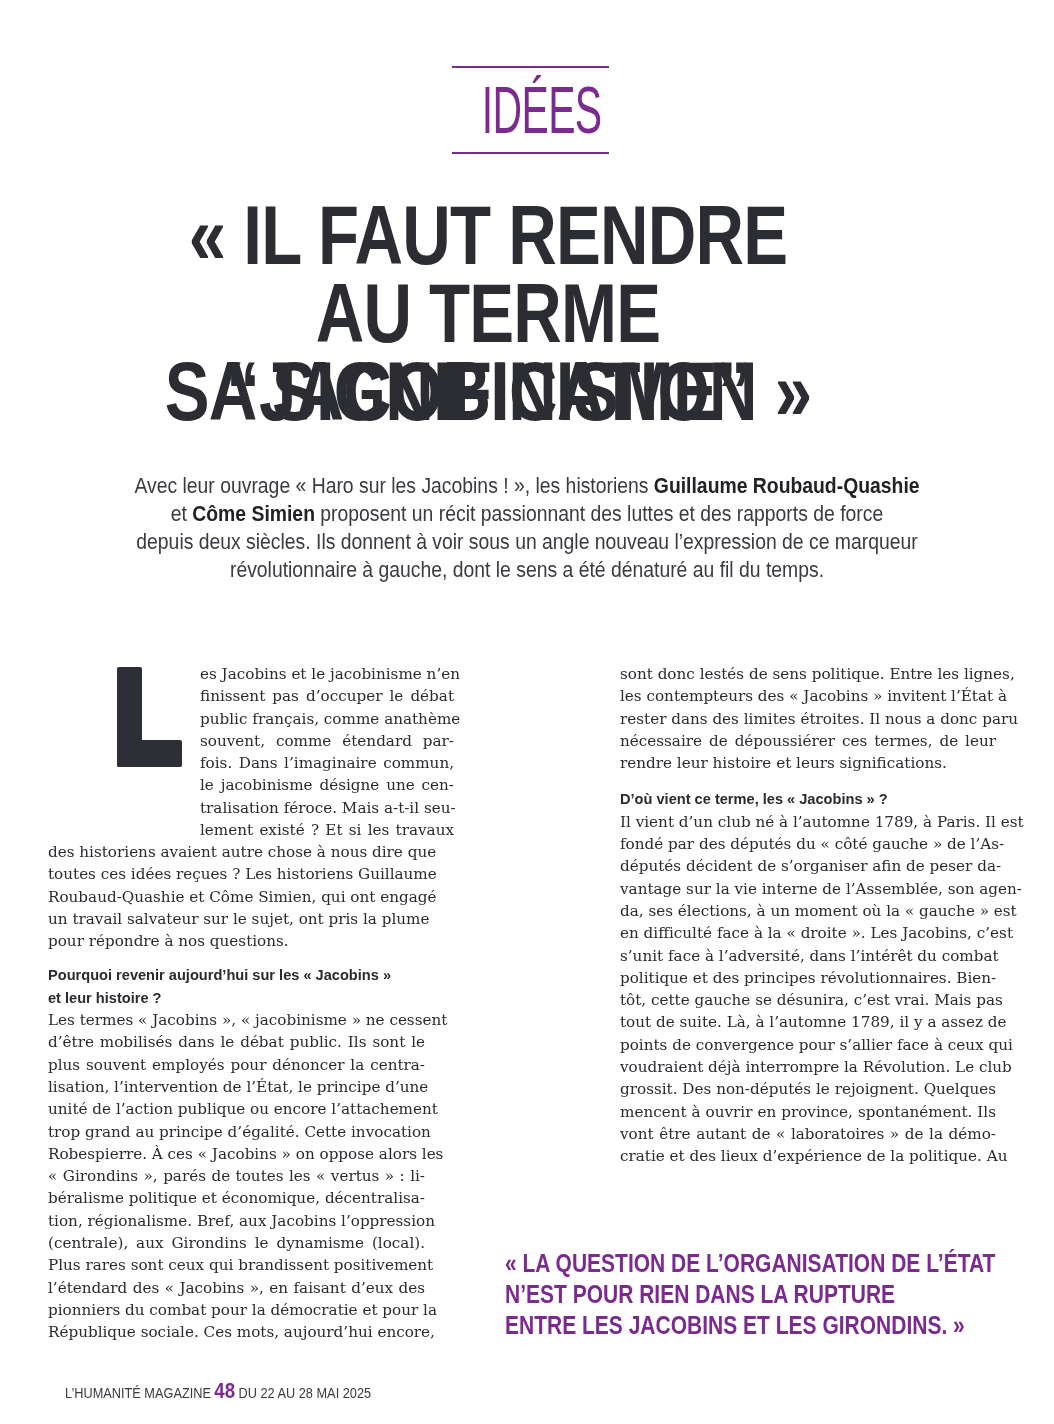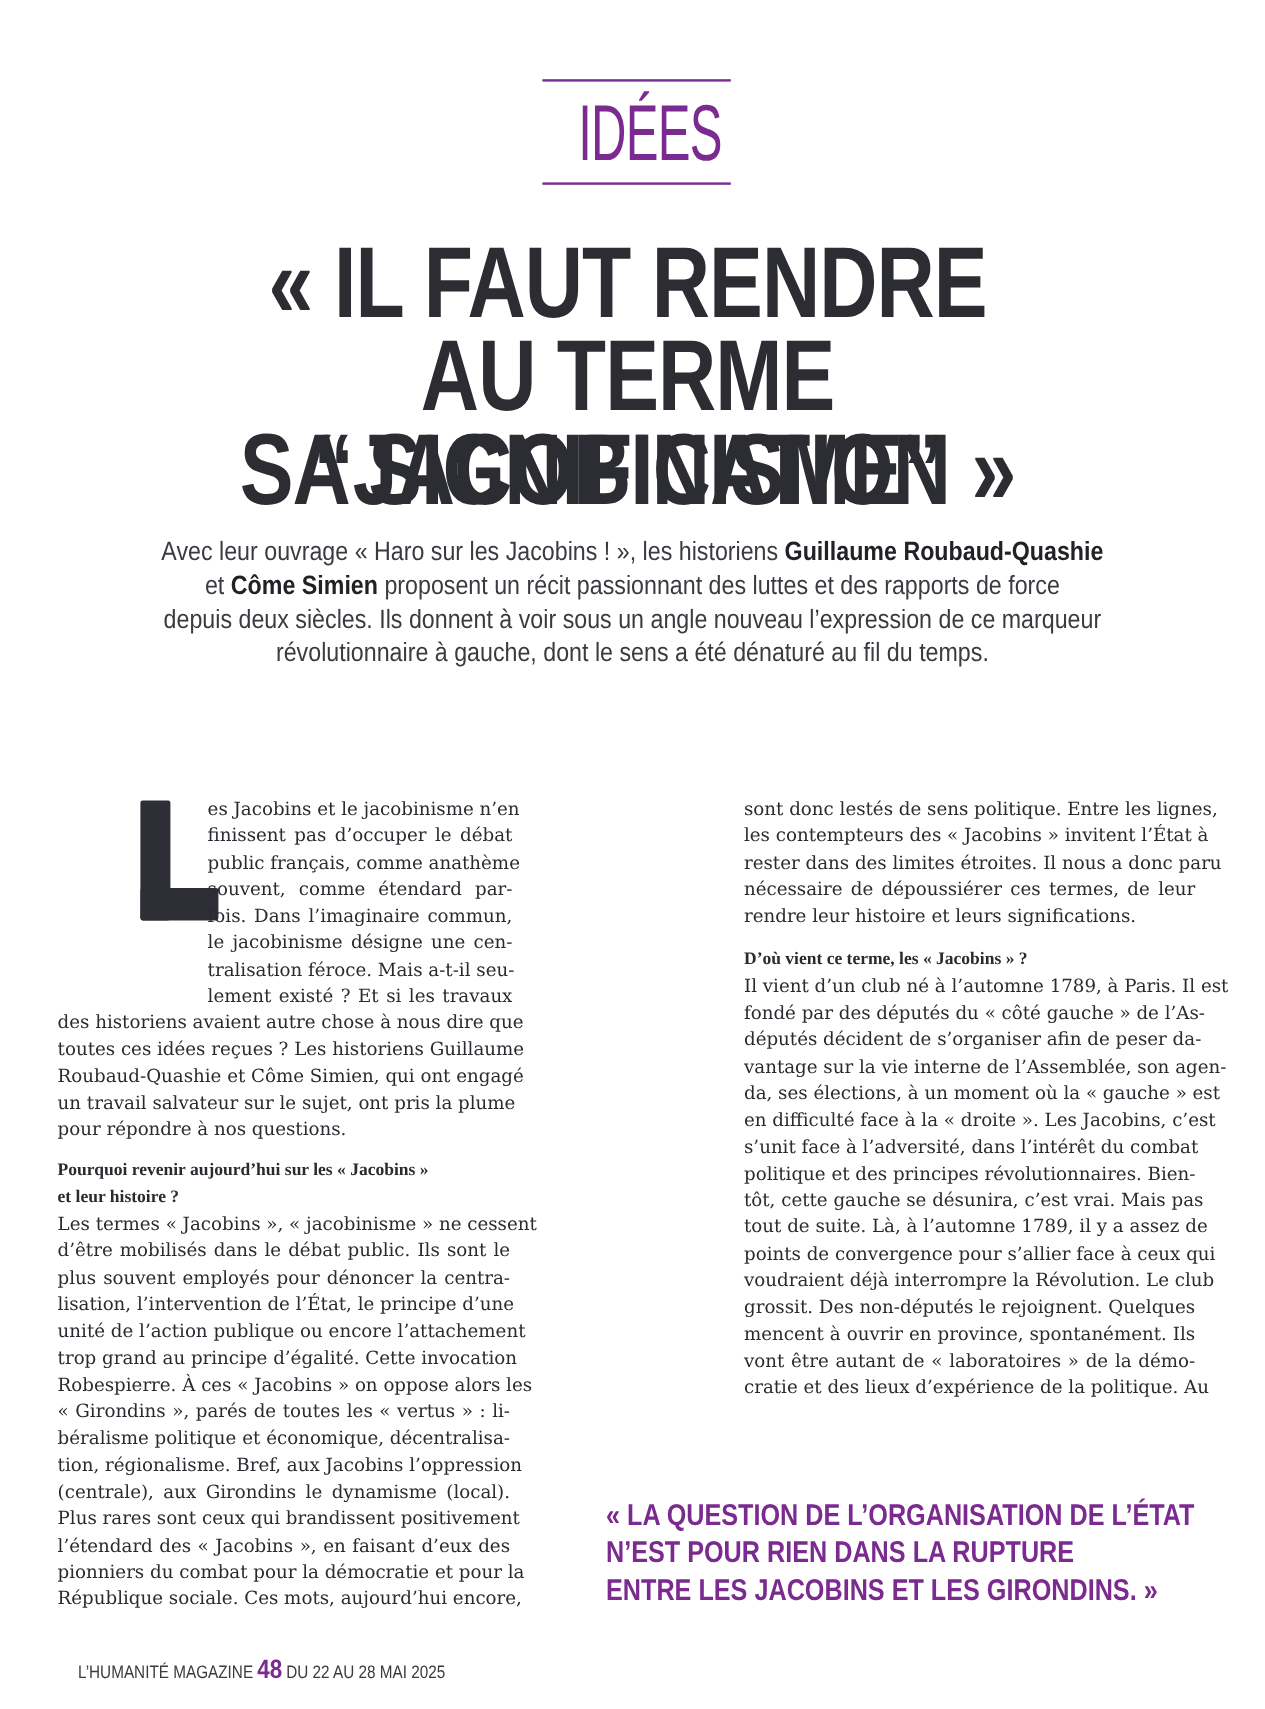--- a/index.html
+++ b/index.html
@@ -6,37 +6,37 @@
   body { width: 1054px; height: 1424px; position: relative; overflow: hidden; color: #2a2a30; }
   .section-rule { position: absolute; left: 452px; width: 157px; height: 2px; background: #7b2a8f; }
   .section-label {
     position: absolute; left: 452px; top: 72px; width: 157px; text-align: center;
     font-family: "Liberation Sans", sans-serif; font-weight: 400; font-size: 66px;
     line-height: 76px; color: #7b2a8f; transform: scaleX(0.62); transform-origin: center;
     letter-spacing: -1px;
   }
   .headline {
     position: absolute; left: 0; top: 196px; width: 976px; text-align: center;
-    font-family: "Liberation Sans", sans-serif; font-weight: 700; color: #2c2c33; padding-left: 35px;
+    font-family: "Liberation Sans", sans-serif; font-weight: 700; color: #2c2c33;
   }
   .headline .hl {
     display: block; font-size: 84px; line-height: 78px; height: 78px;
     transform: scaleX(0.8); transform-origin: center; letter-spacing: -1px;
   }
   .intro {
-    position: absolute; left: 60px; top: 446px; width: 934px; text-align: center;
+    position: absolute; left: 60px; top: 472px; width: 934px; text-align: center;
     font-family: "Liberation Sans", sans-serif; font-size: 22px; line-height: 28px;
     color: #3a3a40;
   }
   .intro .il { display: block; white-space: nowrap; transform: scaleX(0.88); transform-origin: center; }
   .intro b { font-weight: 700; color: #222226; }
   .col { position: absolute; font-family: "DejaVu Serif", serif; font-size: 15.2px; line-height: 22.3px; color: #2a2a30; }
   .col .ln { display: block; white-space: nowrap; text-align: justify; text-align-last: justify; height: 22.3px; overflow: visible; }
   .col .ln.last { text-align-last: left; }
-  .col .sub { font-family: Liberation Serif, serif; font-weight: 700; font-size: 14.6px; color: #2a2a30; }
+  .col .sub { font-family: Liberation Sans, sans-serif; font-weight: 700; font-size: 14.6px; color: #2a2a30; }
   .col .ln.sub { text-align-last: left; }
   .dropcap {
     position: absolute; left: 117px; top: 667px; width: 64px; height: 100px;
   }
   .dropcap .v { position: absolute; left: 0; top: 0; width: 25px; height: 100px; background: #2e2e36; border-radius: 2px; }
   .dropcap .h { position: absolute; left: 0; bottom: 0; width: 65px; height: 27px; background: #2e2e36; border-radius: 2px; }
   .pullquote {
     position: absolute; left: 505px; top: 1248px; width: 480px;
     font-family: "Liberation Sans", sans-serif; font-weight: 700; font-size: 25px; line-height: 31px;
     color: #7b2a8f; text-transform: uppercase;
@@ -67,21 +67,21 @@
   <span class="il"><span>et </span><b>Côme Simien</b><span> proposent un récit passionnant des luttes et des rapports de force</span></span>
   <span class="il">depuis deux siècles. Ils donnent à voir sous un angle nouveau l’expression de ce marqueur</span>
   <span class="il">révolutionnaire à gauche, dont le sens a été dénaturé au fil du temps.</span>
 </div>
 
 <div class="dropcap" aria-label="L">
   <div class="v"></div>
   <div class="h"></div>
 </div>
 
-<div class="col" style="left:173px; top:663px; width:254px;">
+<div class="col" style="left:200px; top:663px; width:254px;">
   <span class="ln">es Jacobins et le jacobinisme n’en</span>
   <span class="ln">finissent pas d’occuper le débat</span>
   <span class="ln">public français, comme anathème</span>
   <span class="ln">souvent, comme étendard par-</span>
   <span class="ln">fois. Dans l’imaginaire commun,</span>
   <span class="ln">le jacobinisme désigne une cen-</span>
   <span class="ln">tralisation féroce. Mais a-t-il seu-</span>
   <span class="ln">lement existé ? Et si les travaux</span>
 </div>
 

